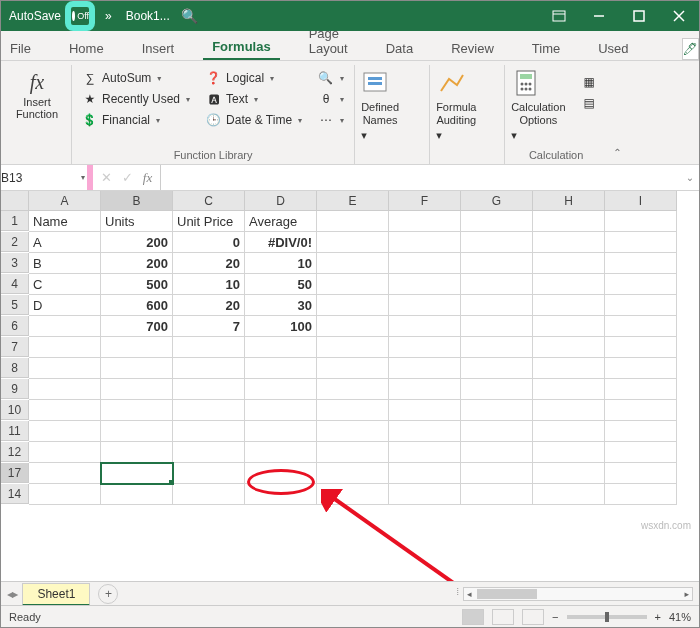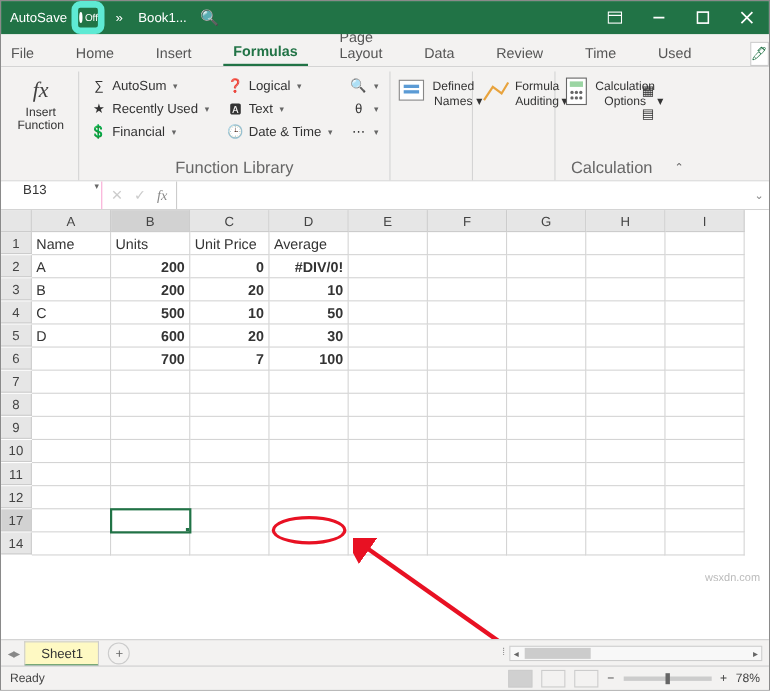--- a/index.html
+++ b/index.html
@@ -23,34 +23,34 @@
 
 .tabs { background: #f3f2f1; height: 30px; display: flex; align-items: flex-end; padding: 0 0; font-size: 13px; gap: 20px; border-bottom: 1px solid #d4d4d4; }
 .tab { padding: 5px 9px 4px; cursor: pointer; color: #555; }
 .tab.active { color: #217346; border-bottom: 2px solid #217346; font-weight: 600; }
 .tabs .spacer { flex: 1; }
 .tab-sq { width: 26px; height: 22px; border: 1px solid #ccc; margin-left: 4px; display: flex; align-items: center; justify-content: center; color: #217346; font-size: 12px; background: #fff; }
 
 
 .ribbon { background: #f3f2f1; display: flex; border-bottom: 1px solid #d4d4d4; padding: 4px 2px 0; height: 104px; }
 .group { border-right: 1px solid #d4d4d4; padding: 2px 6px 0; display: flex; flex-direction: column; justify-content: space-between; }
-.group-label { font-size: 15px; color: #666; text-align: center; padding: 2px 0 3px; }
+.group-label { font-size: 11px; color: #666; text-align: center; padding: 2px 0 3px; }
 .insert-fn { width: 56px; display: flex; flex-direction: column; align-items: center; gap: 2px; font-size: 11px; text-align: center; padding-top: 4px; }
 .insert-fn .fx { font-style: italic; font-family: "Times New Roman", serif; font-size: 20px; color: #404040; }
 .ribbon-row { display: flex; flex-direction: column; gap: 3px; padding-top: 2px; }
 .rbtn { display: flex; align-items: center; gap: 4px; font-size: 12px; padding: 1px 4px; white-space: nowrap; }
 .rbtn .ico { width: 16px; height: 16px; display: inline-flex; align-items: center; justify-content: center; }
 .rbtn .drop { font-size: 8px; color: #666; margin-left: 2px; }
-.big-btn { width: 62px; display: flex; align-items: flex-end; text-align: center; font-size: 11px; padding-top: 2px; line-height: 1.2; gap: 2px; }
+.big-btn { width: 62px; display: flex; flex-direction: column; align-items: flex-start; text-align: center; font-size: 11px; padding-top: 2px; line-height: 1.2; gap: 2px; }
 .big-btn .ico { width: 32px; height: 30px; }
 .collapse-arrow { font-size: 10px; color: #666; padding: 0 6px; align-self: flex-end; margin-bottom: 6px; }
 
 
 .fbar-row { display: flex; align-items: center; height: 26px; border-bottom: 1px solid #d4d4d4; background: #fff; }
-.namebox { width: 92px; border-right: 1px solid #f9a8d4; height: 100%; display: flex; padding: 0 20px; font-size: 12px; position: relative; }
+.namebox { width: 92px; border-right: 6px solid #f9a8d4; height: 100%; display: flex; align-items: center; padding: 0 0; font-size: 12px; position: relative; }
 .namebox .dd { position: absolute; right: 2px; font-size: 8px; color: #666; }
 .fbar-ctrls { display: flex; align-items: center; gap: 10px; padding: 0 8px; color: #bbb; font-size: 13px; }
 .fbar-ctrls .fx2 { font-style: italic; color: #888; font-family: "Times New Roman", serif; }
 .fbar-input { flex: 1; border-left: 1px solid #ccc; height: 100%; padding: 0 6px; font-size: 12px; }
 .fbar-expand { width: 18px; text-align: center; color: #888; font-size: 10px; }
 
 
 .grid-area { flex: 1; display: flex; flex-direction: column; overflow: hidden; background: #fff; position: relative; }
 .grid { display: grid; grid-template-columns: 28px repeat(9, 72px); font-size: 13px; }
 .colhdr, .rowhdr, .corner { background: #e6e6e6; border-right: 1px solid #ccc; border-bottom: 1px solid #ccc; text-align: center; font-size: 12px; color: #444; height: 20px; line-height: 20px; }
@@ -459,16 +459,16 @@
     <span>Ready</span>
     <div class="spacer"></div>
     <span class="viewbtn" style="background:#d0d0d0"></span>
     <span class="viewbtn"></span>
     <span class="viewbtn"></span>
     <span>−</span>
     <div class="zoomslider">
         <div class="zthumb"></div>
       </div>
     <span>+</span>
-    <span>78%</span>
+    <span>41%</span>
   </div>
 
 </div>
 
 </body></html>

